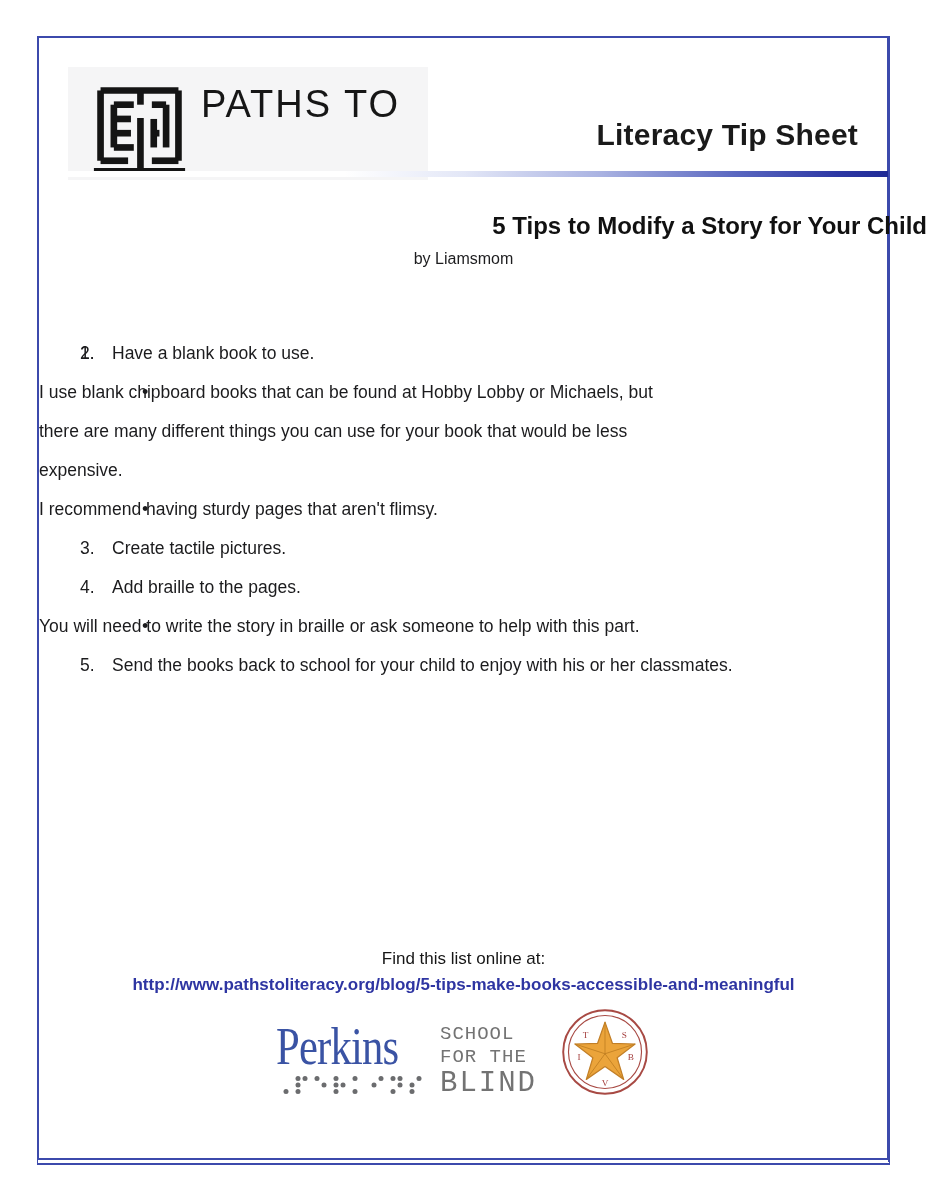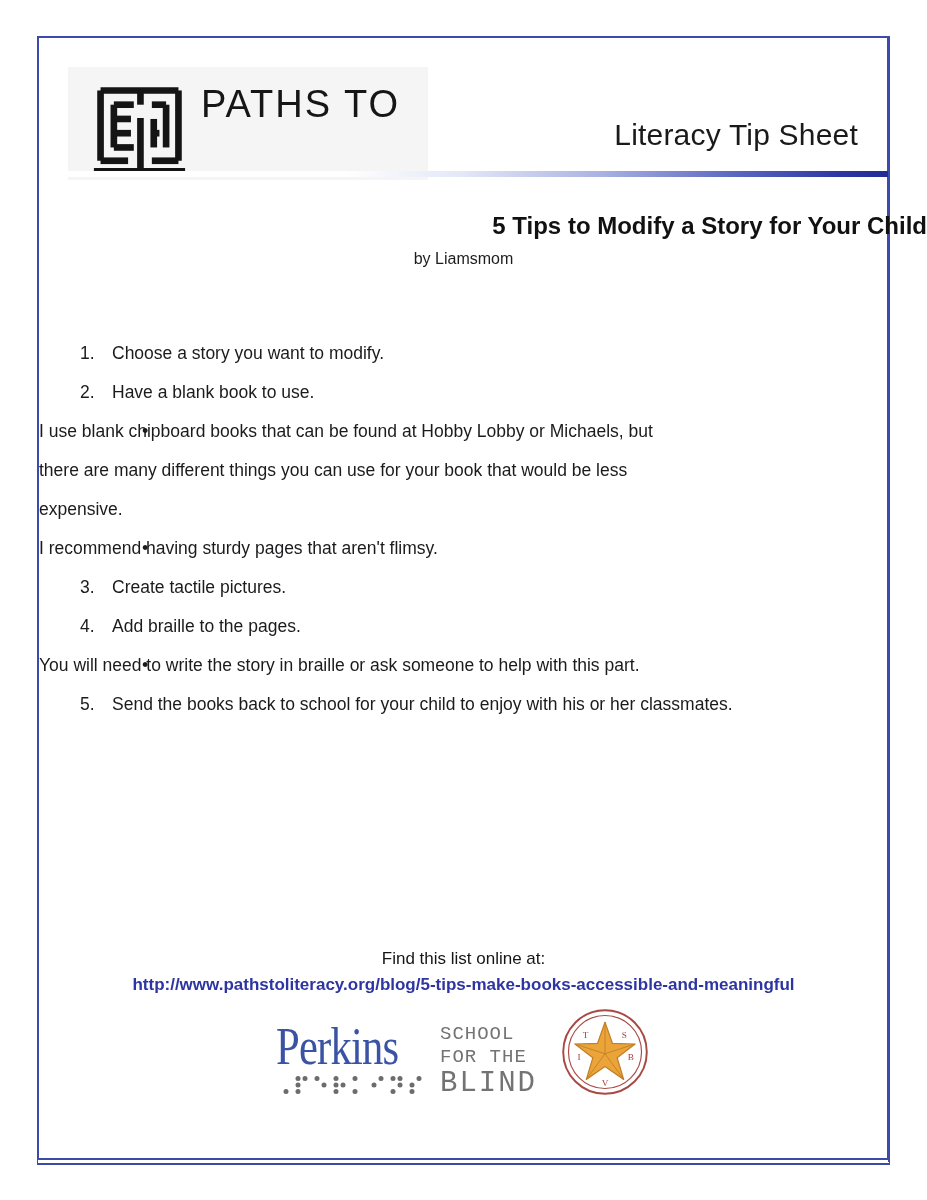--- a/index.html
+++ b/index.html
@@ -19,21 +19,21 @@
     background: #f5f5f6;
   }
   .maze { position: absolute; left: 24px; top: 13px; width: 95px; height: 95px; }
   .logo-text {
     position: absolute; left: 133px; top: 14px;
     font-size: 38px; line-height: 46px; letter-spacing: 2px;
     color: #161616; font-weight: 400;
   }
   .tipsheet-label {
     position: absolute; right: 69px; top: 118px;
-    font-size: 30px; font-weight: 400; color: #1a1a1a; letter-spacing: 0.2px;
+    font-size: 30px; font-weight: 700; color: #1a1a1a; letter-spacing: 0.2px;
   }
   .rule {
     position: absolute; left: 39px; top: 171px; width: 849px; height: 6px;
     background: linear-gradient(90deg,
       #ffffff 0%, #ffffff 36%, #e3e7f7 50%, #aab3e2 66%,
       #5a67c0 82%, #2d38a4 94%, #202b96 100%);
   }
   
   .doc-title {
     position: absolute; left: 0; right: 0; top: 212px; text-align: right;
@@ -116,21 +116,21 @@
       <div>PATHS TO</div>
     </div>
   </div>
   <div class="tipsheet-label">Literacy Tip Sheet</div>
   <div class="rule"></div>
 
   <div class="doc-title">5 Tips to Modify a Story for Your Child</div>
   <div class="byline">by Liamsmom</div>
 
   <div class="tips">
-    <div class="tip"><span class="num">1.</span><span class="tip-text">Choose a story you want to modify.</span></div>
+    <div class="tip"><span class="num">1.</span></div>
     <div class="tip"><span class="num">2.</span><span class="tip-text">Have a blank book to use.</span></div>
     <div class="bullet"><span class="bullet-text">I use blank chipboard books that can be found at Hobby Lobby or Michaels, but
 there are many different things you can use for your book that would be less
 expensive.</span></div>
     <div class="bullet"><span class="bullet-text">I recommend having sturdy pages that aren't flimsy.</span></div>
     <div class="tip"><span class="num">3.</span><span class="tip-text">Create tactile pictures.</span></div>
     <div class="tip"><span class="num">4.</span><span class="tip-text">Add braille to the pages.</span></div>
     <div class="bullet"><span class="bullet-text">You will need to write the story in braille or ask someone to help with this part.</span></div>
     <div class="tip"><span class="num">5.</span><span class="tip-text">Send the books back to school for your child to enjoy with his or her classmates.</span></div>
   </div>

